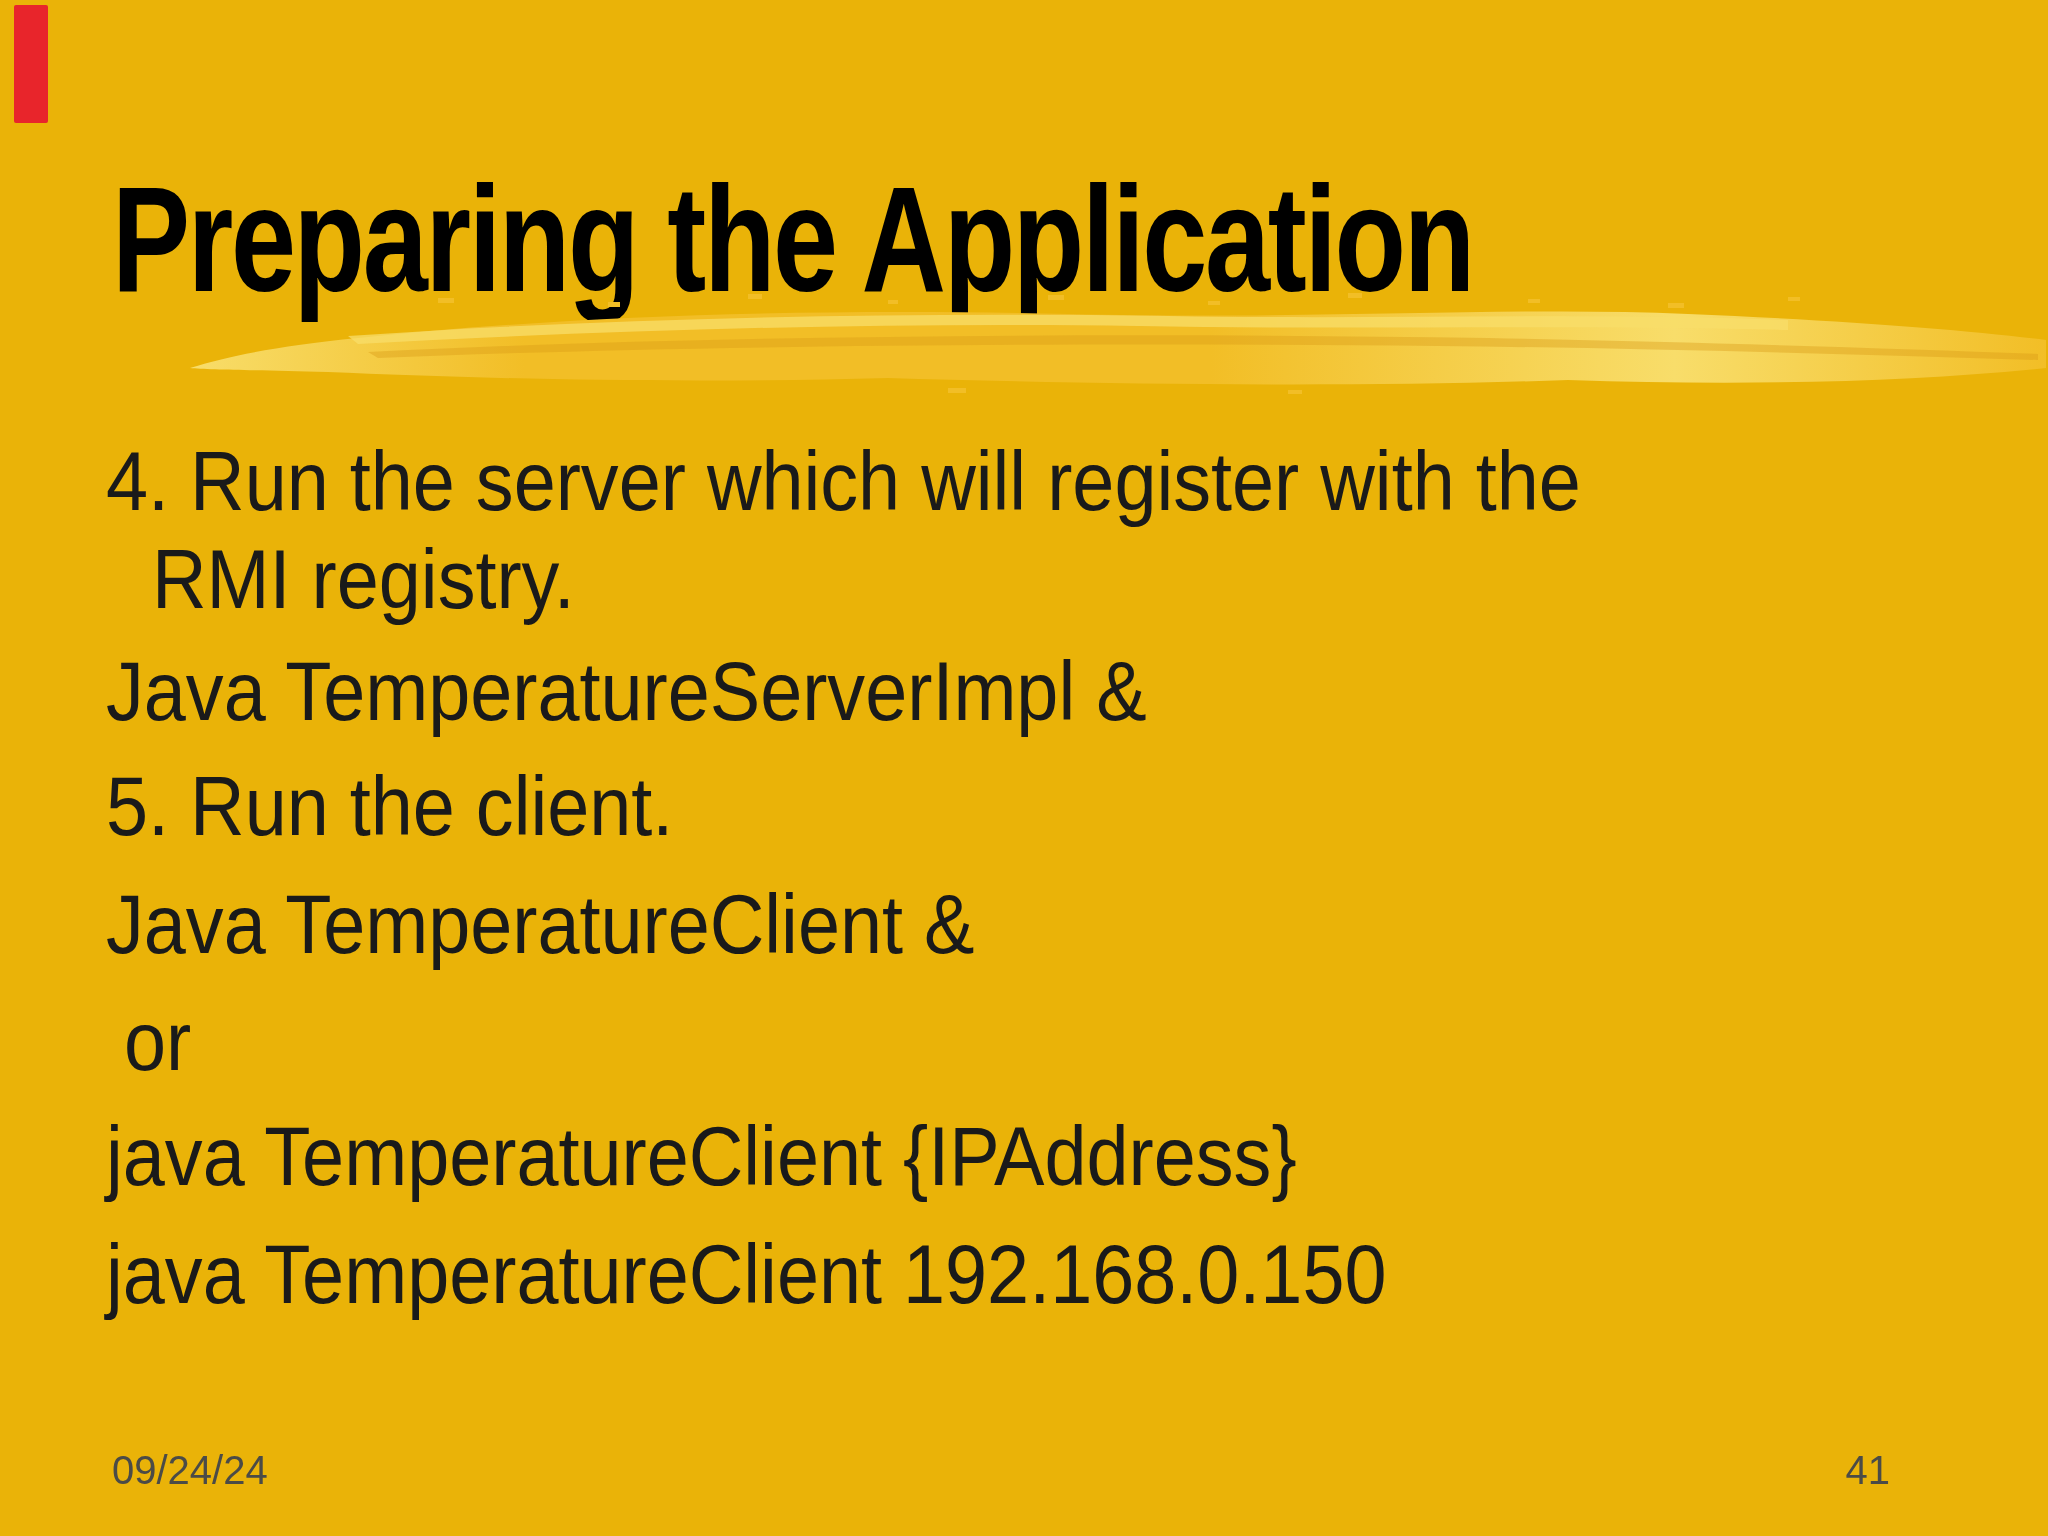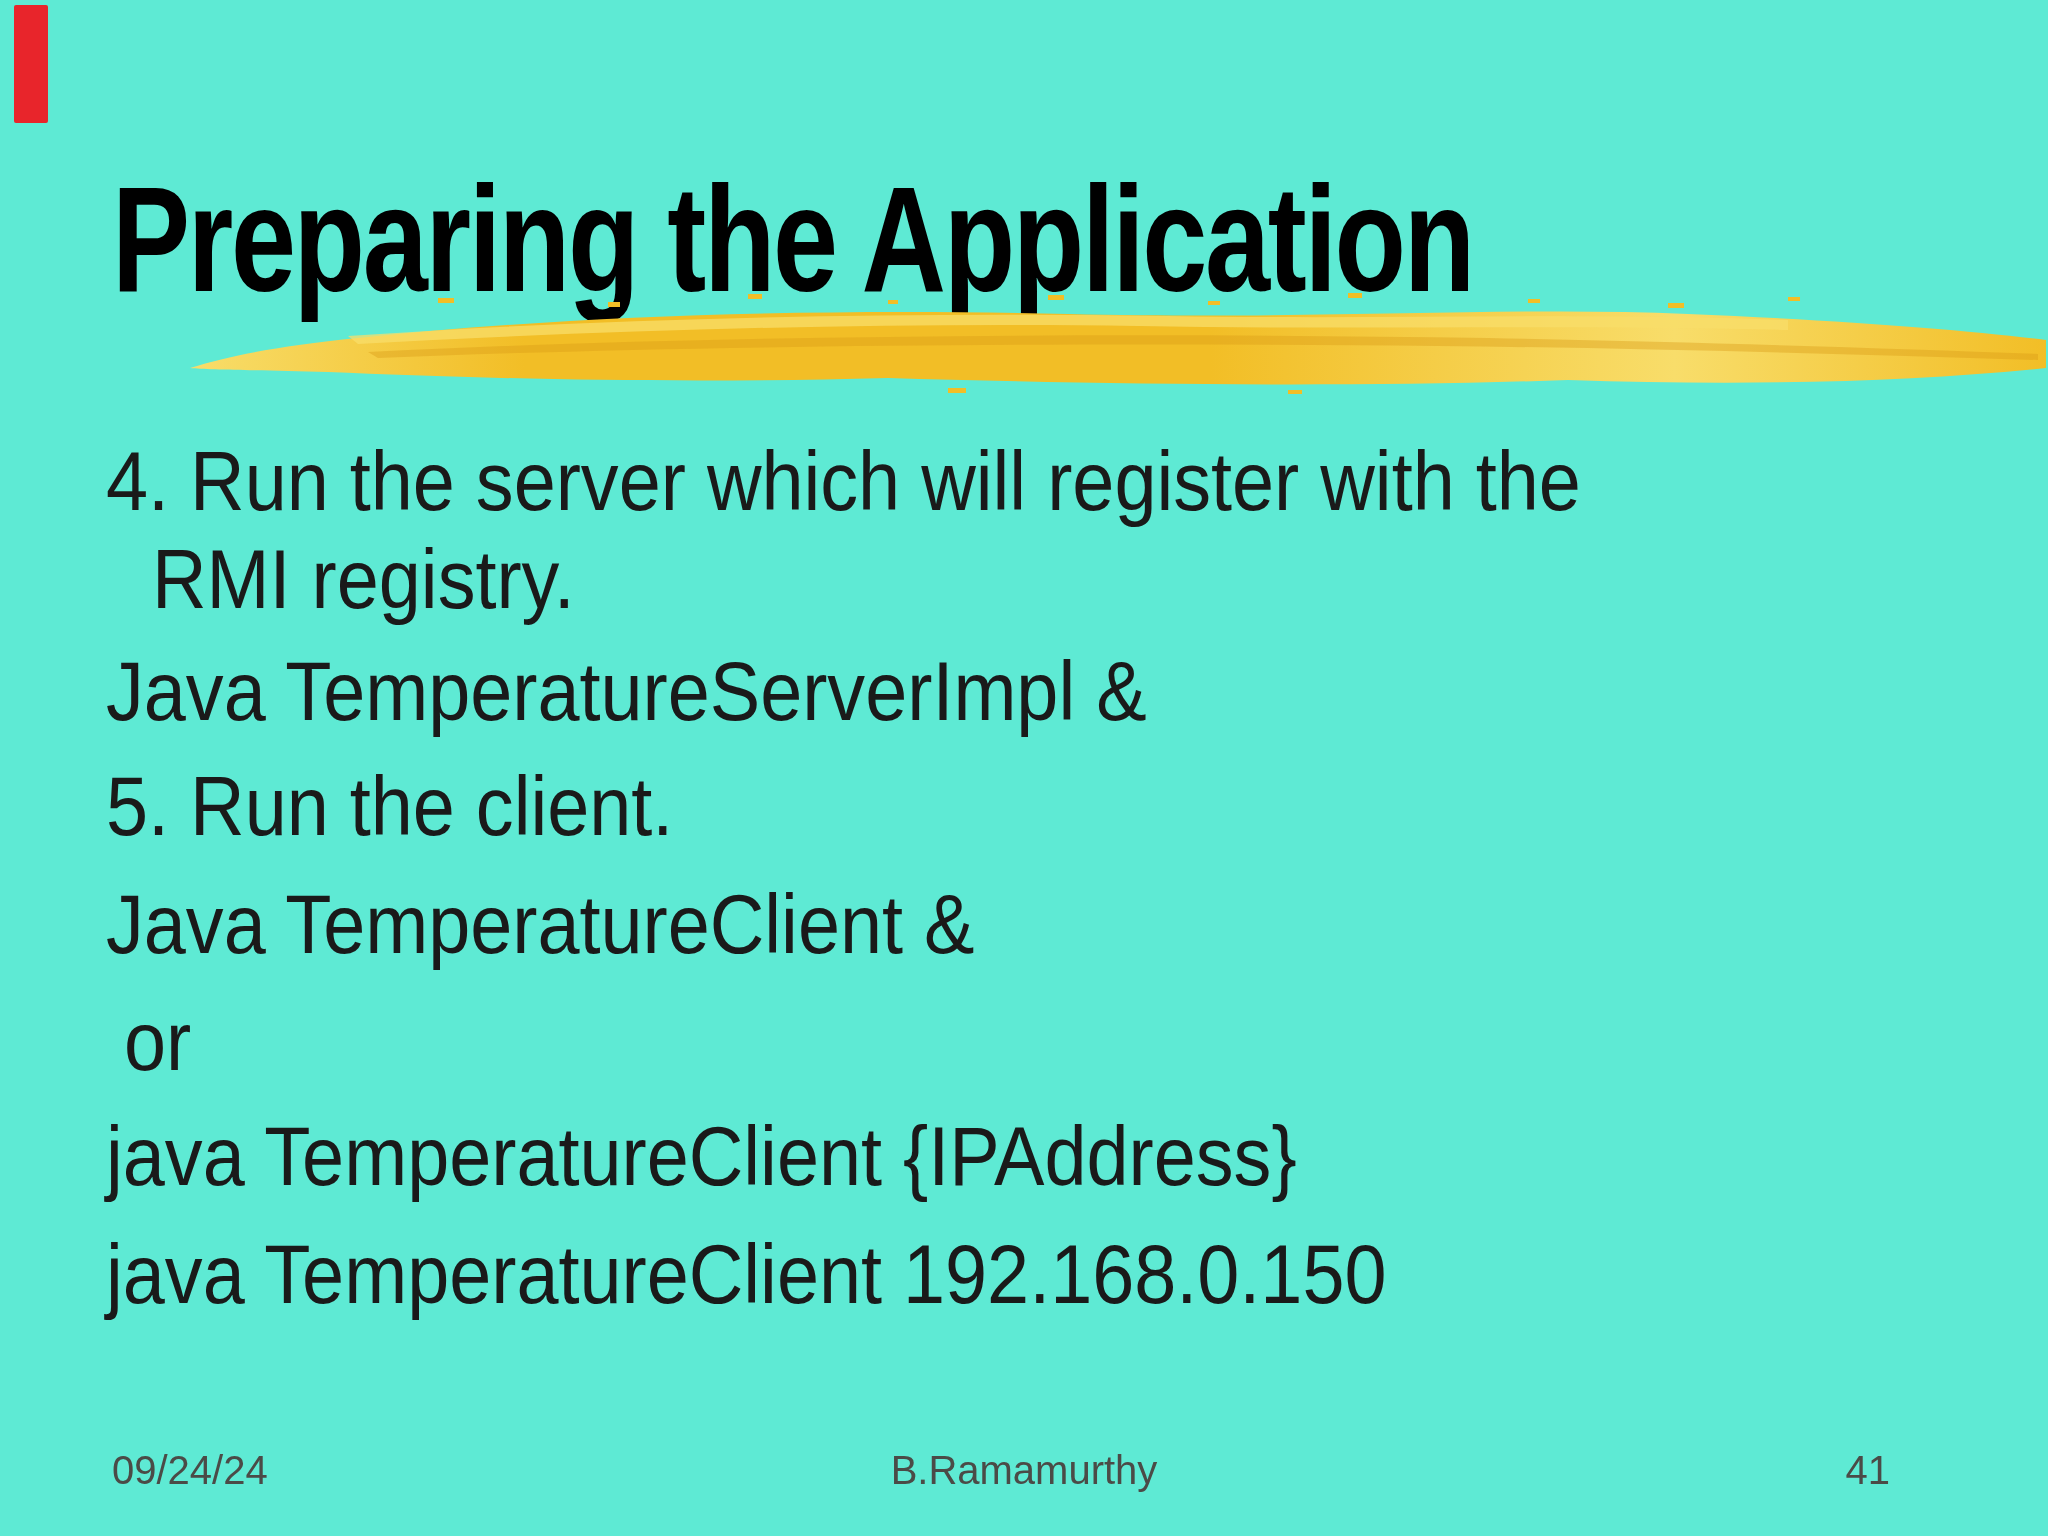--- a/index.html
+++ b/index.html
@@ -1,19 +1,19 @@
 <!DOCTYPE html>
 <html><head>
 <meta charset="utf-8">
 <style>
   html,body{margin:0;padding:0;background:#ffffff;}
   .slide{
     position:relative;
     width:2048px;height:1536px;
-    background:#5eead4;
+    background:#eab308;
     overflow:hidden;
     font-family:"Liberation Sans", sans-serif;
   }
   .red-bar{
     position:absolute;
     left:14px;top:5px;
     width:34px;height:118px;
     border-radius:2px;
   }
   .title{
@@ -120,17 +120,16 @@
   <p class="body-line" style="left: 106px; top: 882px; color: rgb(26, 26, 26);">Java TemperatureClient &amp;</p>
 
   <p class="body-line" style="left: 124px; top: 999px; color: rgb(26, 26, 26);">or</p>
 
   <p class="body-line" style="left: 106px; top: 1114px; color: rgb(26, 26, 26);">java TemperatureClient {IPAddress}</p>
 
   <p class="body-line" style="left: 106px; top: 1232px; color: rgb(26, 26, 26);">java TemperatureClient 192.168.0.150</p>
 
   <div class="footer-item footer-date" style="color: rgb(75, 75, 71);">09/24/24</div>
 
-  <div class="footer-item footer-author" style="color: rgb(75, 75, 71);">B.Ramamurthy</div>
 
   <div class="footer-item footer-page" style="color: rgb(75, 75, 71);">41</div>
 
 </div>
 
 </body></html>

